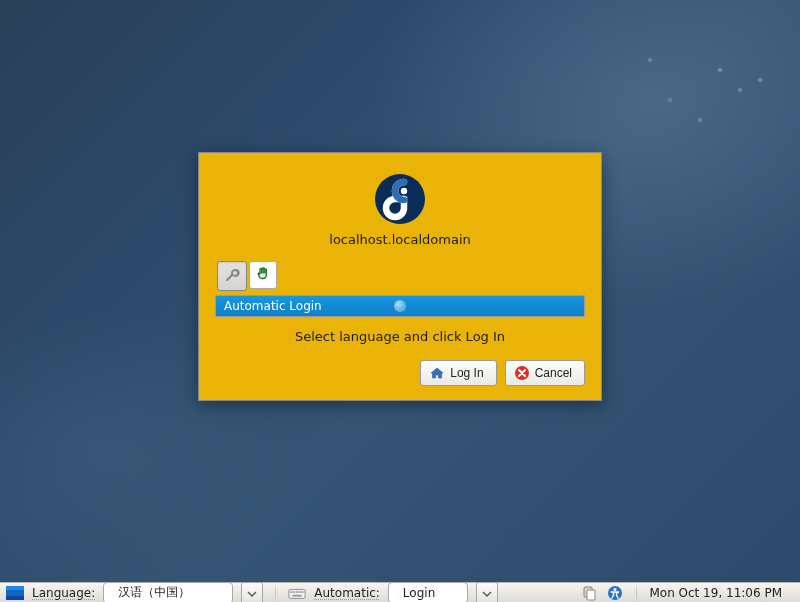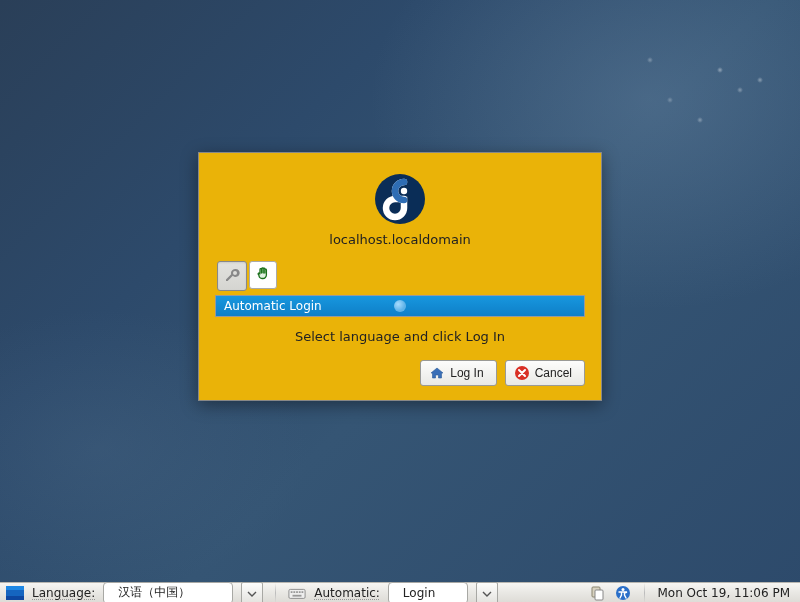--- a/index.html
+++ b/index.html
@@ -306,14 +306,14 @@
   <span class="panel-icon">
     <svg width="16" height="16" viewBox="0 0 16 16">
       <circle cx="8" cy="8" r="7" fill="#2a6fc9"></circle>
       <circle cx="8" cy="4.5" r="1.5" fill="#fff"></circle>
       <path d="M4 7h8l-2.5 1v2l1.5 3M6.5 8v2l-1.5 3" stroke="#fff" stroke-width="1.4" fill="none" stroke-linecap="round"></path>
     </svg>
   </span>
 
   <div class="separator"></div>
 
-  <span style="margin-right:4px;">Mon Oct 19, 11:06 PM</span>
+  <span style="margin-right:12px;">Mon Oct 19, 11:06 PM</span>
 </div>
 
 </body></html>

